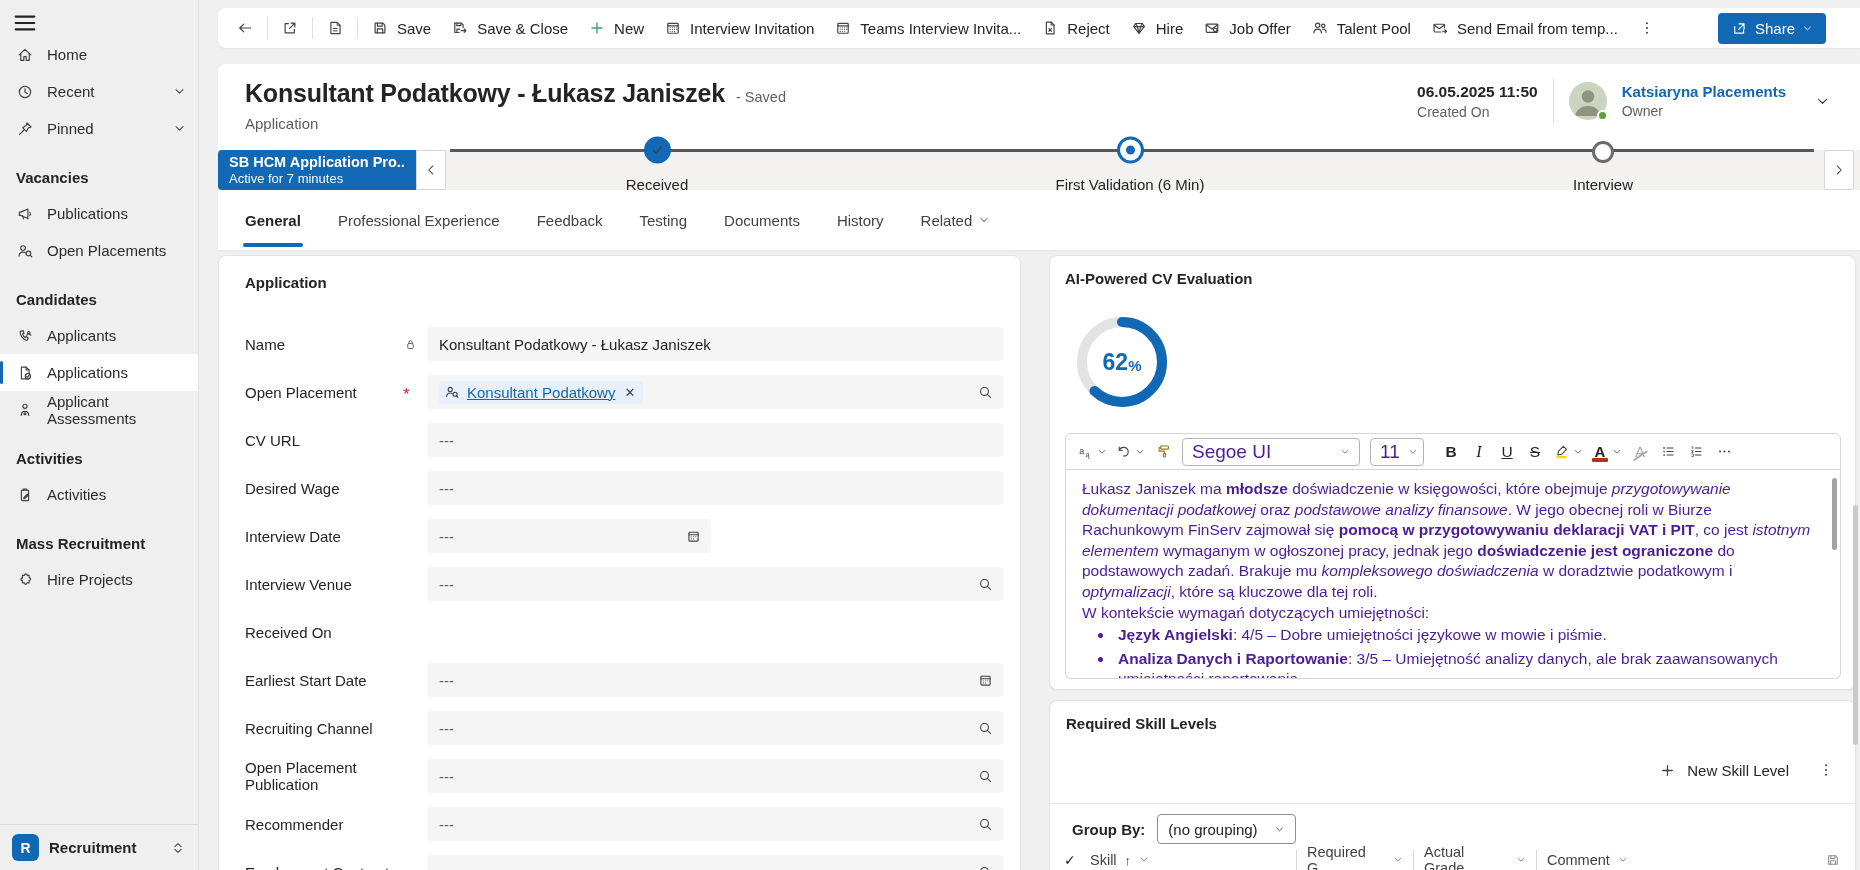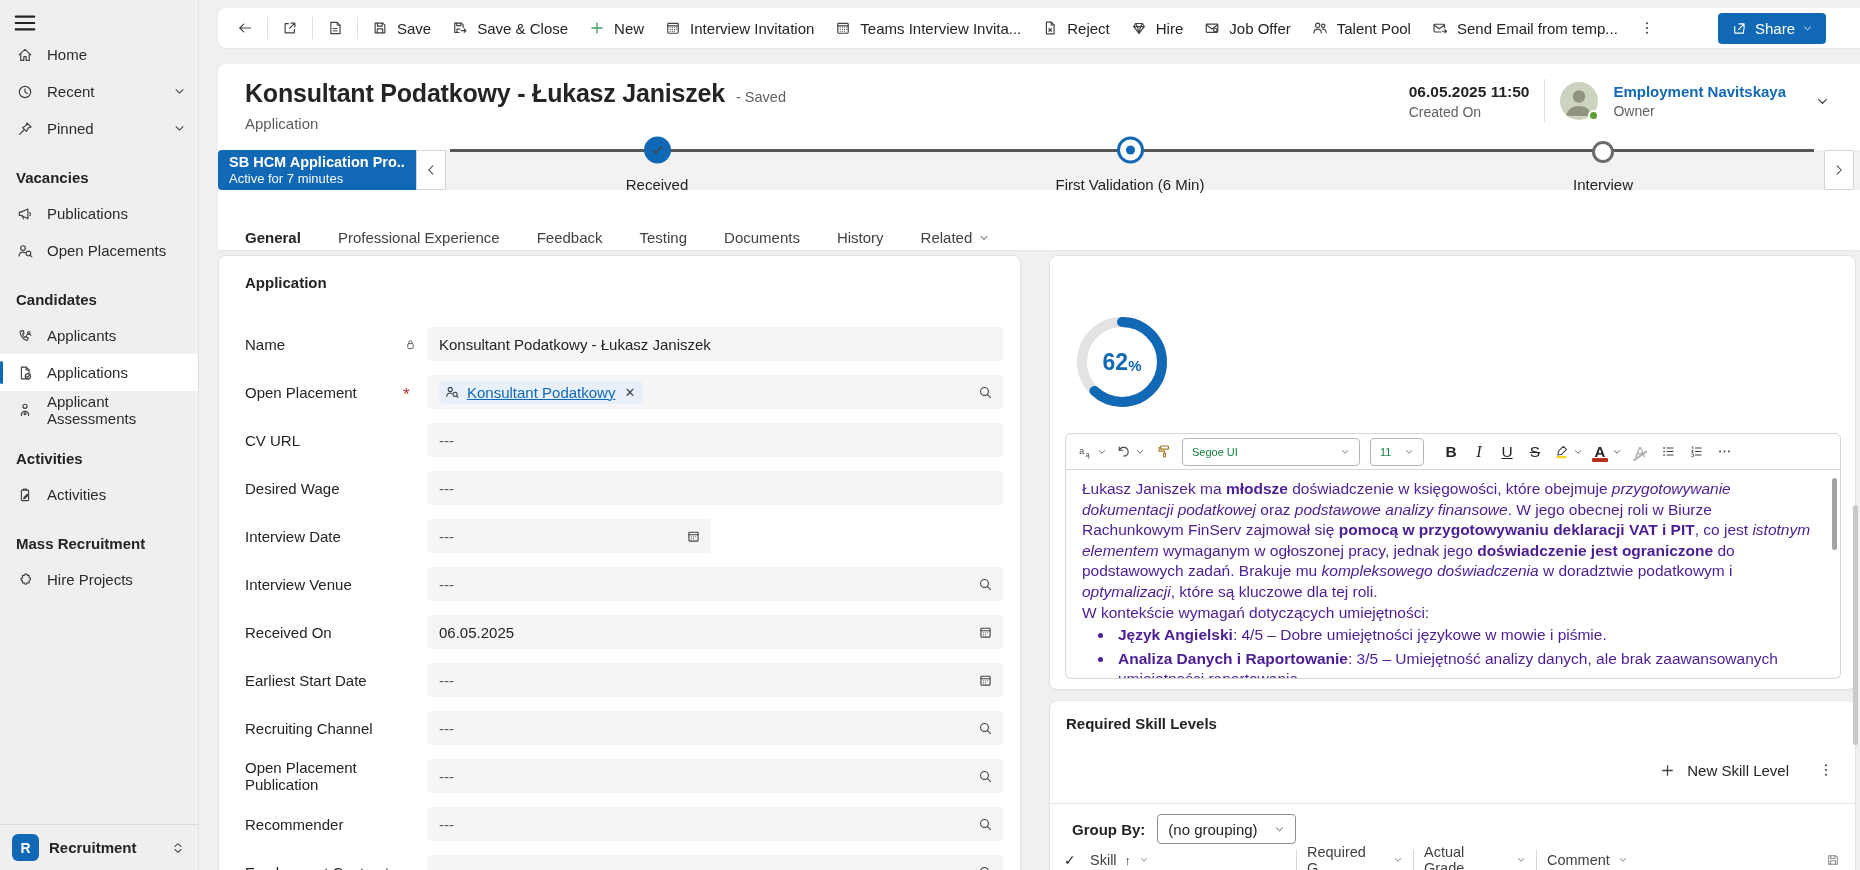--- a/index.html
+++ b/index.html
@@ -66,21 +66,21 @@
   .stage { position:absolute; top:0; width:220px; transform:translateX(-50%); text-align:center; cursor:pointer; }
   .stage-circle { position:relative; margin:0 auto; transform:translateY(-50%); z-index:2; background:#fff; border-radius:50%; }
   .stage.done .stage-circle { width:27px; height:27px; background:#1168b4; display:flex; align-items:center; justify-content:center; color:#fff; }
   .stage.done .ic { width:15px; height:15px; }
   .stage.active .stage-circle { width:27px; height:27px; border:3px solid #1168b4; }
   .stage.active .stage-circle::after { content:''; position:absolute; left:50%; top:50%; width:9px; height:9px; margin:-4.5px 0 0 -4.5px; border-radius:50%; background:#1168b4; }
   .stage.pending .stage-circle { width:22px; height:22px; border:3px solid #6b6b6b; margin-top:2px; margin-bottom:3px; }
   .stage-label { font-size:15px; color:#242424; margin-top:-1px; }
 
   
-  #tabs { position:absolute; left:27px; right:20px; bottom:0; height:60px; display:flex; align-items:flex-end; gap:37px; }
+  #tabs { position:absolute; left:27px; right:20px; bottom:0; height:60px; display:flex; align-items:center; gap:37px; }
   .tab { position:relative; font-size:15px; color:#424242; cursor:pointer; display:flex; align-items:center; gap:6px; padding:4px 0; }
   .tab.selected { font-weight:700; color:#242424; }
   .tab.selected::after { content:''; position:absolute; left:-2px; right:-2px; bottom:-14px; height:4px; border-radius:2px; background:#1168b4; }
   .tab .chev { width:12px; height:12px; }
 
   
   #content { position:absolute; left:0; right:0; top:250px; bottom:0; overflow:hidden; }
   .card { position:absolute; background:#fff; border:1px solid #e3e3e3; border-radius:8px; box-shadow:0 1px 2px rgba(0,0,0,.04); }
   .sec-title { font-size:15px; font-weight:700; color:#242424; }
 
@@ -110,21 +110,21 @@
   .tbtn { display:flex; align-items:center; justify-content:center; height:28px; min-width:26px; padding:0 3px; border-radius:3px; cursor:pointer; color:#242424; }
   .tbtn .ic { width:17px; height:17px; }
   .tbtn .chev { width:10px; height:10px; margin-left:3px; color:#424242; }
   .tsep { width:6px; }
   .tletter { font-size:15.5px; width:20px; text-align:center; }
   .tl-b { font-weight:800; }
   .tl-i { font-family:"Liberation Serif","DejaVu Serif",serif; font-style:italic; font-size:16px; }
   .tl-u { text-decoration:underline; }
   .tl-s { text-decoration:line-through; }
   .selbox { display:flex; align-items:center; border:1px solid #b5b5b5; border-radius:4px; height:28px; padding:0 9px; gap:8px; cursor:pointer; background:#fff; margin:0 4px; }
-  .selbox .val { font-size:11px; color:#15803d; white-space:nowrap; }
+  .selbox .val { font-size:19px; color:#4c1d95; white-space:nowrap; }
   .selbox .chev { width:10px; height:10px; color:#616161; }
   #font-box { width:178px; justify-content:space-between; }
   #size-box { width:54px; justify-content:space-between; }
   .fontcolorA { position:relative; font-size:15px; font-weight:600; width:18px; text-align:center; }
   .fontcolorA::after { content:''; position:absolute; left:1px; right:1px; bottom:-2px; height:4px; background:#b5321c; border-radius:1px; }
   .clearfmt { position:relative; color:#ababab; font-size:15px; width:20px; text-align:center; }
   .clearfmt::after { content:''; position:absolute; left:2px; top:12px; width:16px; height:1.6px; background:#ababab; transform:rotate(-35deg); }
 
   #rte-body { position:absolute; left:15px; right:14px; top:214px; bottom:10px; border:1px solid #d6d6d6; border-top:none; border-radius:0 0 6px 6px; padding:9px 26px 0 16px; overflow:hidden; font-size:15.5px; line-height:1.33; color:#4c1d95; cursor:text; }
   #rte-body p { margin:0; }
@@ -487,21 +487,21 @@
               </clipPath>
               <g clip-path="url(#avclip)">
                 <rect width="38" height="38" fill="#cdd3c1"></rect>
                 <circle cx="19" cy="14.5" r="6.2" fill="#8f937f"></circle>
                 <path d="M6 34c1.5-7 7-10 13-10s11.5 3 13 10z" fill="#8f937f"></path>
               </g>
             </svg>
           <span class="presence"></span>
         </div>
         <div>
-          <div class="owner-name">Employment Navitskaya</div>
+          <div class="owner-name">Katsiaryna Placements</div>
           <div class="owner-lbl">Owner</div>
         </div>
         <span class="ic chev" id="hdr-chev">
             <svg viewBox="0 0 20 20" width="100%" height="100%" fill="none" stroke="currentColor" stroke-width="1.3" stroke-linecap="round" stroke-linejoin="round">
               <path d="m4.6 7.2 5.4 5.2 5.4-5.2" stroke-width="1.6"></path>
             </svg>
           </span>
       </div>
 
       <div id="bpf">
@@ -664,36 +664,20 @@
                   <svg viewBox="0 0 20 20" width="100%" height="100%" fill="none" stroke="currentColor" stroke-width="1.3" stroke-linecap="round" stroke-linejoin="round">
                     <circle cx="8.8" cy="8.8" r="4.6"></circle>
                     <path d="m12.4 12.4 3.4 3.4"></path>
                   </svg>
                 </span>
               </div>
             </div>
             <div class="frow">
               <div class="flabel">Received On</div>
               <div class="fmark"></div>
-              <div class="fld">
-                <span>06.05.2025</span>
-                <span class="ic fld-icon">
-                  <svg viewBox="0 0 20 20" width="100%" height="100%" fill="none" stroke="currentColor" stroke-width="1.3" stroke-linecap="round" stroke-linejoin="round">
-                    <rect x="4.6" y="5" width="10.8" height="10.4" rx="1"></rect>
-                    <path d="M4.6 8h10.8"></path>
-                    <g fill="currentColor" stroke="none">
-                      <circle cx="7.4" cy="10.4" r=".6"></circle>
-                      <circle cx="10" cy="10.4" r=".6"></circle>
-                      <circle cx="12.6" cy="10.4" r=".6"></circle>
-                      <circle cx="7.4" cy="12.8" r=".6"></circle>
-                      <circle cx="10" cy="12.8" r=".6"></circle>
-                    </g>
-                  </svg>
-                </span>
-              </div>
             </div>
             <div class="frow">
               <div class="flabel">Earliest Start Date</div>
               <div class="fmark"></div>
               <div class="fld">
                 <span class="placeholder">---</span>
                 <span class="ic fld-icon">
                   <svg viewBox="0 0 20 20" width="100%" height="100%" fill="none" stroke="currentColor" stroke-width="1.3" stroke-linecap="round" stroke-linejoin="round">
                     <rect x="4.6" y="5" width="10.8" height="10.4" rx="1"></rect>
                     <path d="M4.6 8h10.8"></path>
@@ -757,20 +741,21 @@
                     <circle cx="8.8" cy="8.8" r="4.6"></circle>
                     <path d="m12.4 12.4 3.4 3.4"></path>
                   </svg>
                 </span>
               </div>
             </div>
           </div>
       </div>
 
       <div id="cv-card" class="card">
+        <div class="sec-title">AI-Powered CV Evaluation</div>
         <div id="donut-wrap">
           <svg width="100" height="100" viewBox="0 0 100 100">
             <circle cx="50" cy="50" r="40" fill="none" stroke="#e3e3e3" stroke-width="10"></circle>
             <circle id="donut-arc" cx="50" cy="50" r="40" fill="none" stroke="#1168b4" stroke-width="10" stroke-linecap="round" transform="rotate(-90 50 50)" stroke-dasharray="155.82299561805374 95.50441666912971"></circle>
           </svg>
           <div id="donut-label">
             <span class="val">62</span>
               <span class="unit">%</span>
           </div>
         </div>

